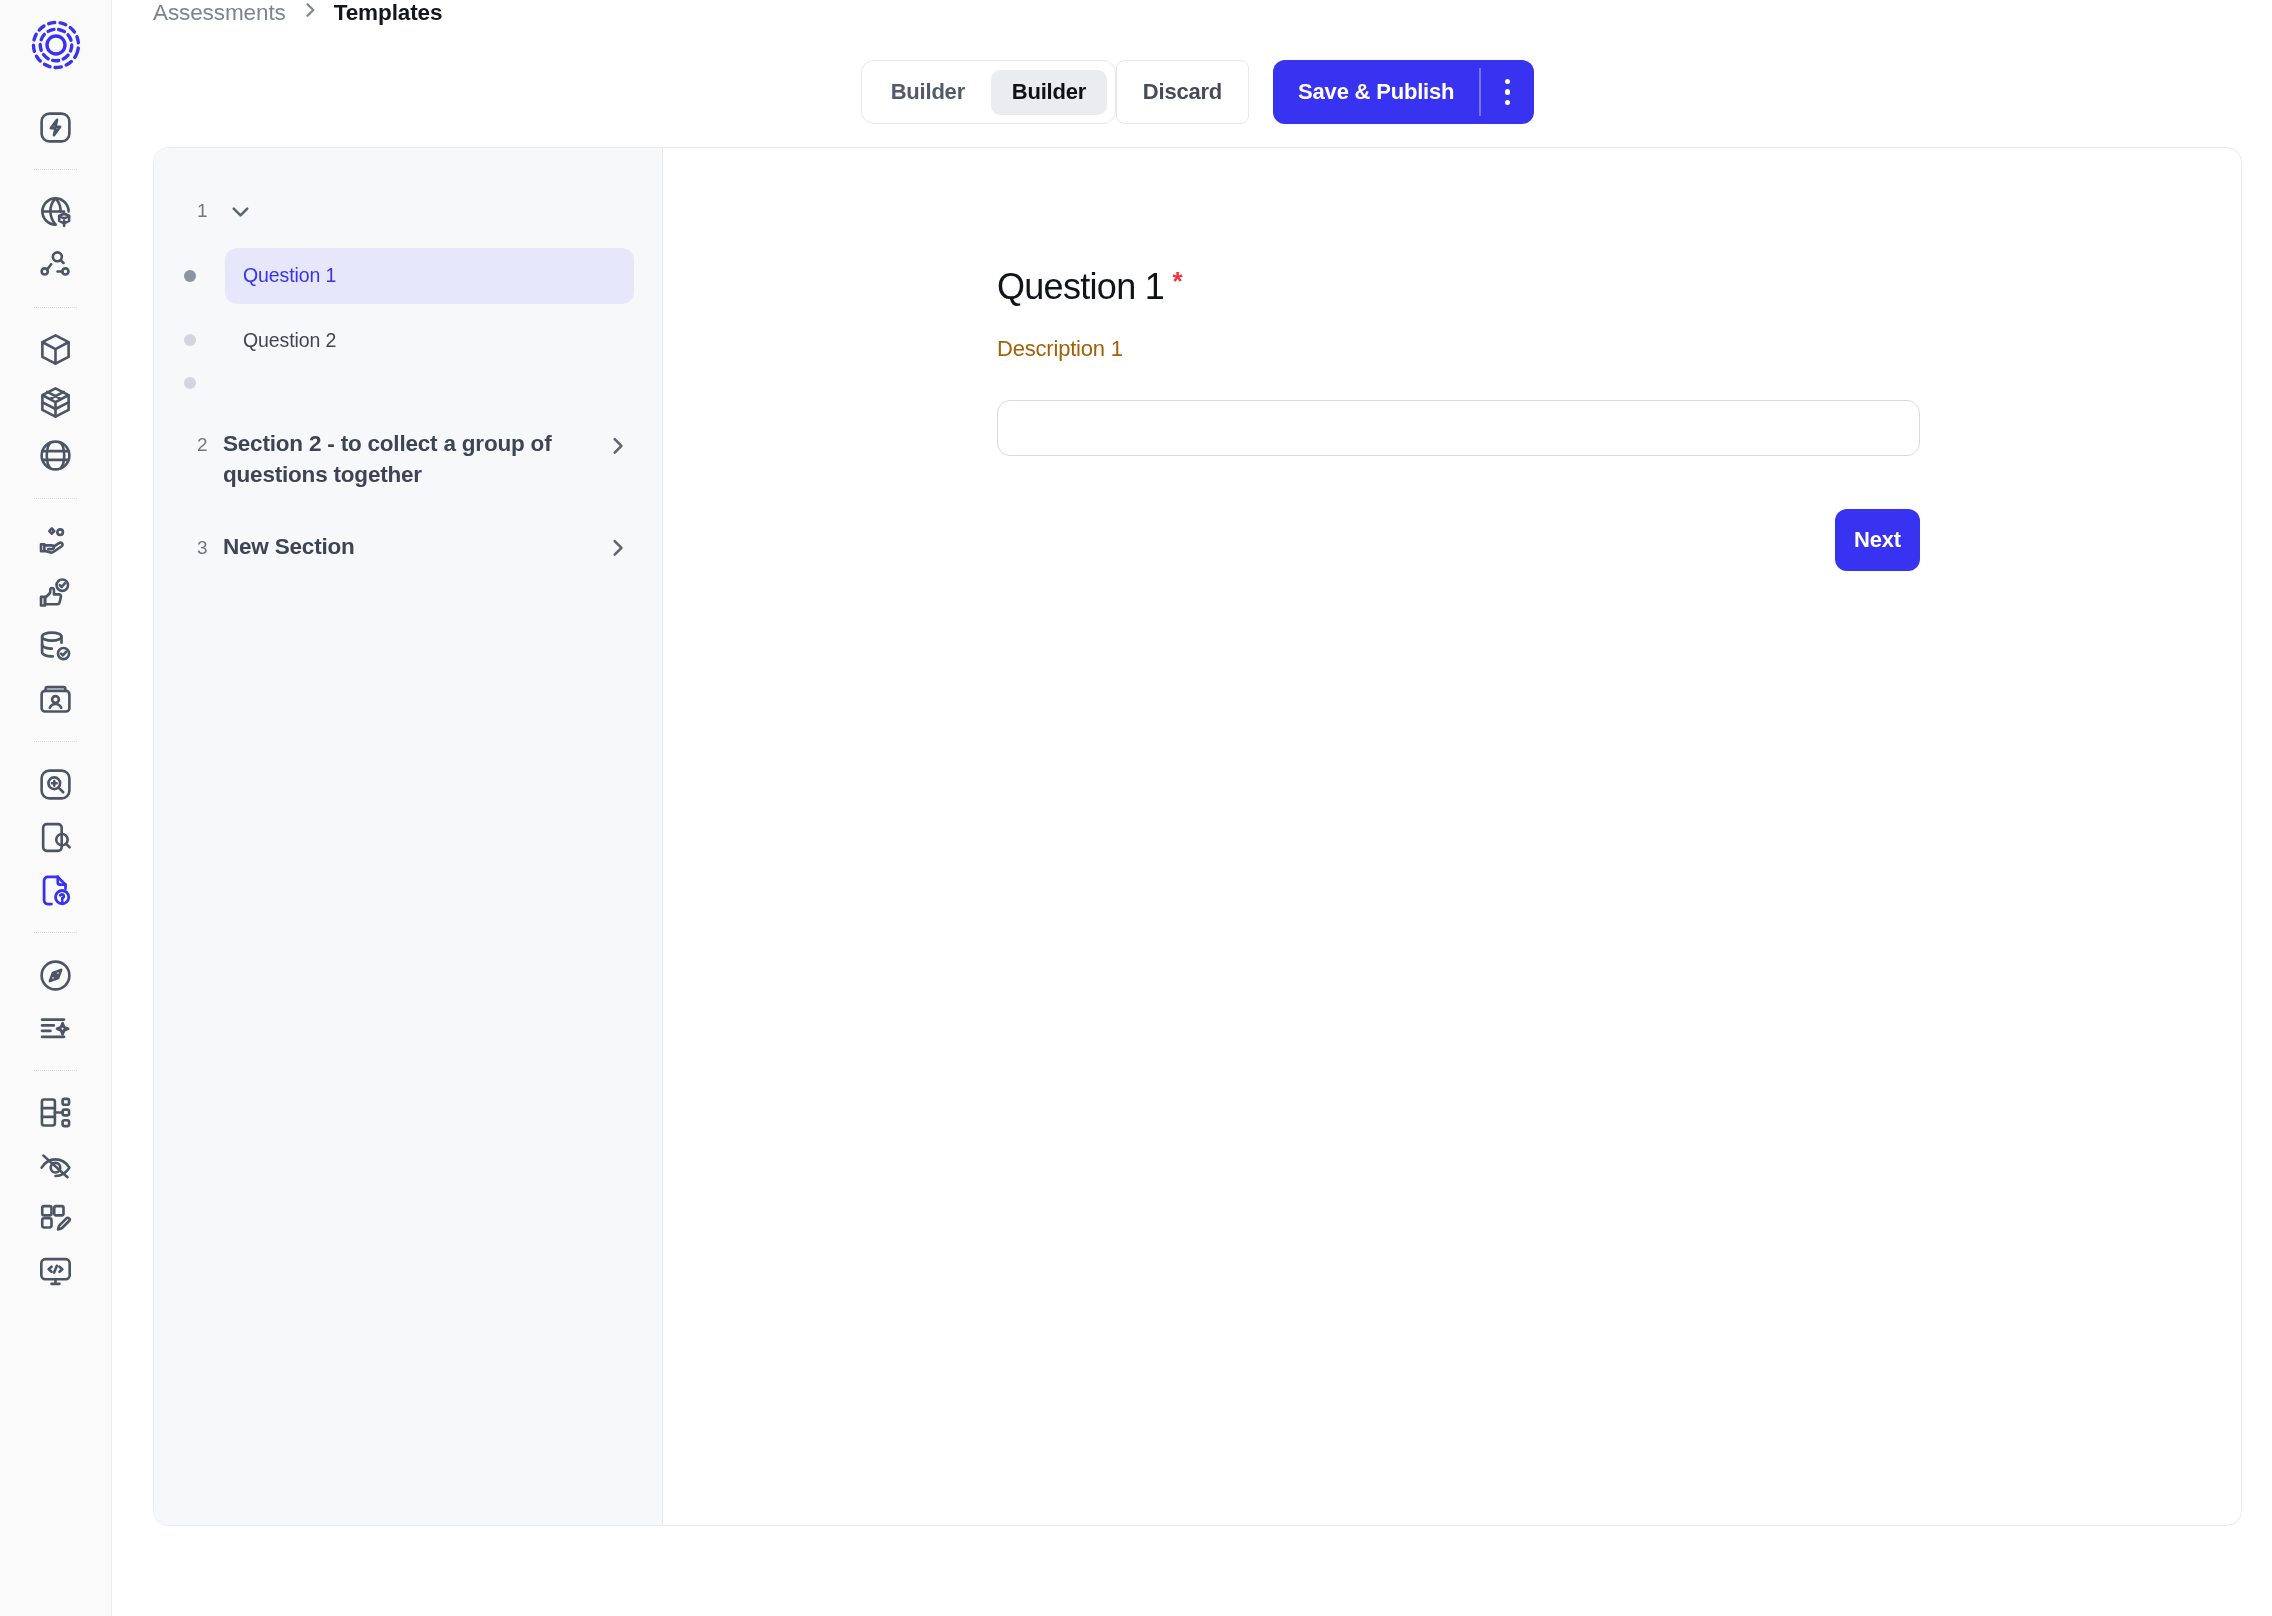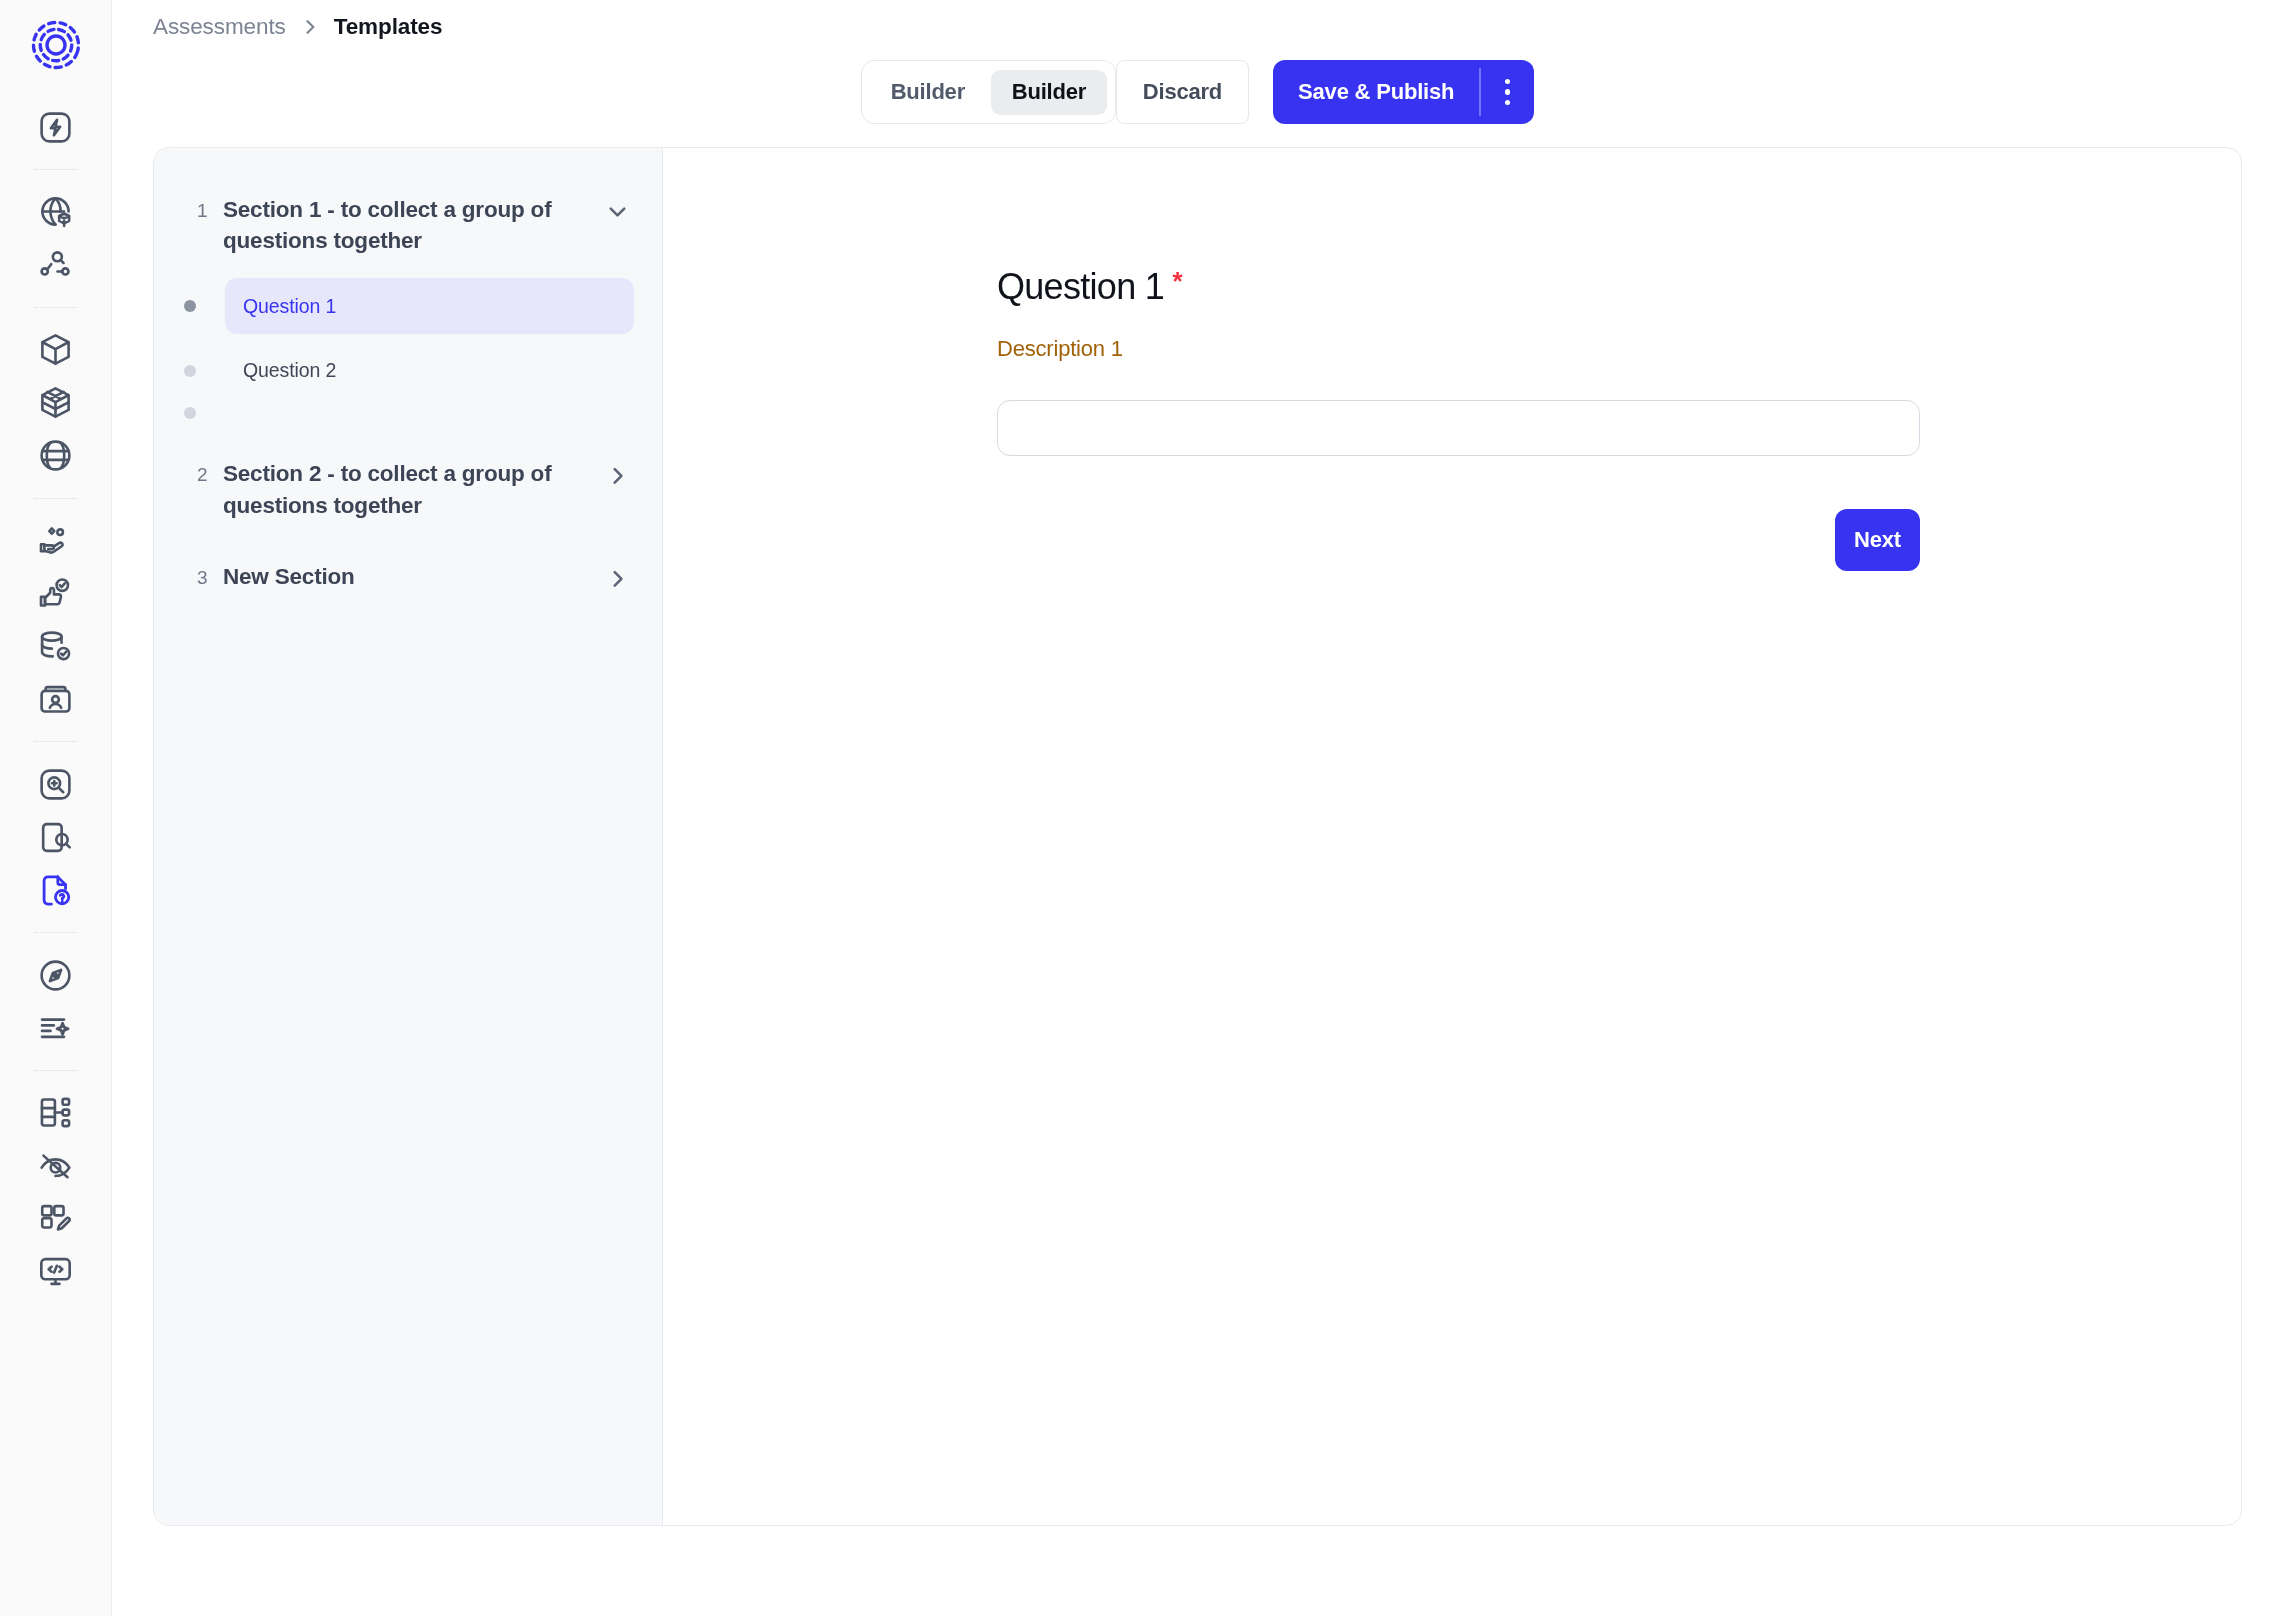--- a/index.html
+++ b/index.html
@@ -42,21 +42,21 @@
   .main {
     flex: 1;
     display: flex;
     flex-direction: column;
     background: #ffffff;
     min-width: 0;
   }
 
   
   .breadcrumb {
-    display: flex; align-items: center;
+    display: flex; align-items: flex-start;
     height: 54px;
     padding-left: 41px;
     gap: 14px;
   }
   .crumb {
     font-size: 22.5px;
     color: #7c8493;
     font-weight: 400;
     letter-spacing: -0.1px;
     cursor: pointer;
@@ -472,21 +472,20 @@
       </div>
     </div>
 
     <div class="card-wrap">
       <div class="card">
 
         <aside class="sections">
 
           <div class="section-row">
             <span class="sec-num">1</span>
-            <span class="sec-title">Section 1 - to collect a group of questions together</span>
             <span class="sec-chev">
               <svg width="27" height="27" viewBox="0 0 24 24" fill="none" stroke="#5c6575" stroke-width="2.3" stroke-linecap="round" stroke-linejoin="round">
                   <path d="M6 9.5l6 6 6-6"></path>
                 </svg>
             </span>
           </div>
           <div class="questions">
             <div class="q-row active">
               <span class="q-dot-cell">
                   <span class="q-dot"></span>

